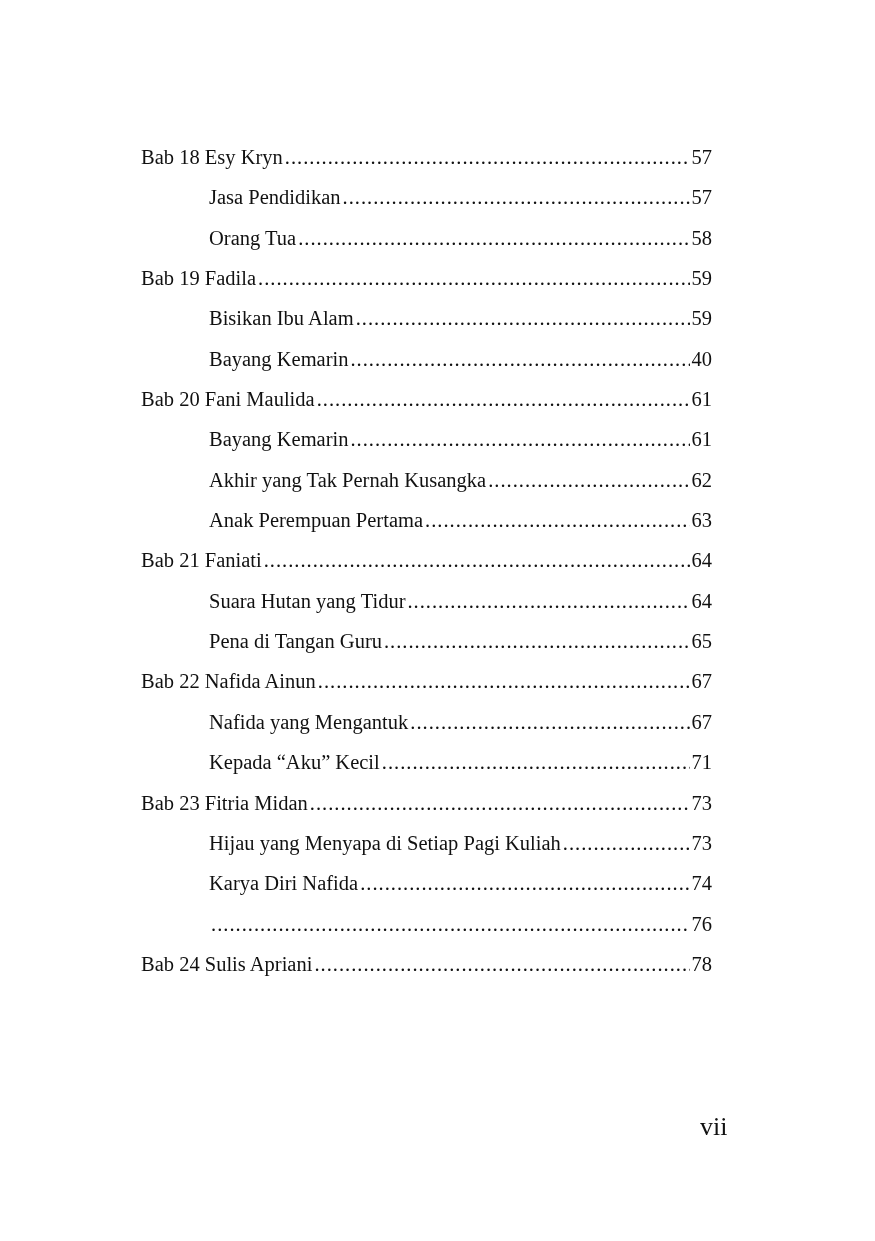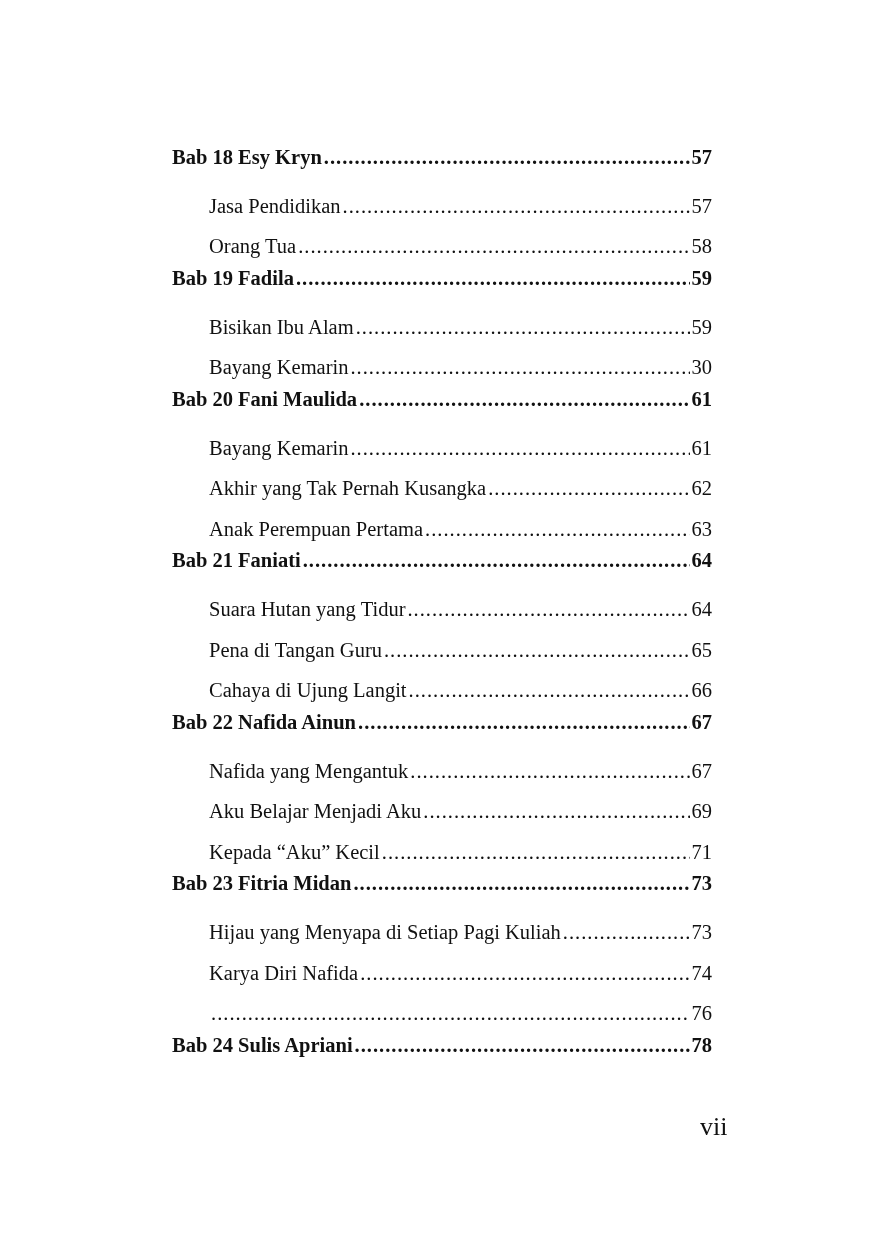--- a/index.html
+++ b/index.html
@@ -1,21 +1,21 @@
 <!DOCTYPE html>
 <html><head>
 <meta charset="utf-8">
 <style>
   html, body { margin:0; padding:0; background:#ffffff; }
   body { width:875px; height:1241px; position:relative; overflow:hidden;
          font-family:"Liberation Serif", "DejaVu Serif", serif; color:#111; }
   .toc { position:absolute; left:141px; top:146px; width:571px; }
   .row { display:flex; align-items:baseline; height:40.35px; font-size:20.5px; }
-  .row.chapter { font-weight:bold;margin-left:31px; }
-  .row.section { padding-left:68px;align-items:center; }
+  .row.chapter { font-weight:normal; }
+  .row.section { padding-left:68px; }
   .row .title { white-space:nowrap; }
   .row .leader { flex:1; overflow:hidden; white-space:nowrap; margin:0 2px; letter-spacing:1px; }
   .row .leader::after { content:"......................................................................................................................................................................................................"; }
   .row .page { white-space:nowrap; }
   .folio { position:absolute; left:700px; top:1112px; font-size:26px; }
 </style>
 </head>
 <body>
 
 <div class="toc">
@@ -40,21 +40,21 @@
       <span class="page">59</span>
     </div>
   <div class="row section">
       <span class="title">Bisikan Ibu Alam</span>
       <span class="leader"></span>
       <span class="page">59</span>
     </div>
   <div class="row section">
       <span class="title">Bayang Kemarin</span>
       <span class="leader"></span>
-      <span class="page">30</span>
+      <span class="page">40</span>
     </div>
   <div class="row chapter">
       <span class="title">Bab 20 Fani Maulida</span>
       <span class="leader"></span>
       <span class="page">61</span>
     </div>
   <div class="row section">
       <span class="title">Bayang Kemarin</span>
       <span class="leader"></span>
       <span class="page">61</span>
@@ -77,39 +77,29 @@
   <div class="row section">
       <span class="title">Suara Hutan yang Tidur</span>
       <span class="leader"></span>
       <span class="page">64</span>
     </div>
   <div class="row section">
       <span class="title">Pena di Tangan Guru</span>
       <span class="leader"></span>
       <span class="page">65</span>
     </div>
-  <div class="row section">
-      <span class="title">Cahaya di Ujung Langit</span>
-      <span class="leader"></span>
-      <span class="page">66</span>
-    </div>
   <div class="row chapter">
       <span class="title">Bab 22 Nafida Ainun</span>
       <span class="leader"></span>
       <span class="page">67</span>
     </div>
   <div class="row section">
       <span class="title">Nafida yang Mengantuk</span>
       <span class="leader"></span>
       <span class="page">67</span>
-    </div>
-  <div class="row section">
-      <span class="title">Aku Belajar Menjadi Aku</span>
-      <span class="leader"></span>
-      <span class="page">69</span>
     </div>
   <div class="row section">
       <span class="title">Kepada “Aku” Kecil</span>
       <span class="leader"></span>
       <span class="page">71</span>
     </div>
   <div class="row chapter">
       <span class="title">Bab 23 Fitria Midan</span>
       <span class="leader"></span>
       <span class="page">73</span>

